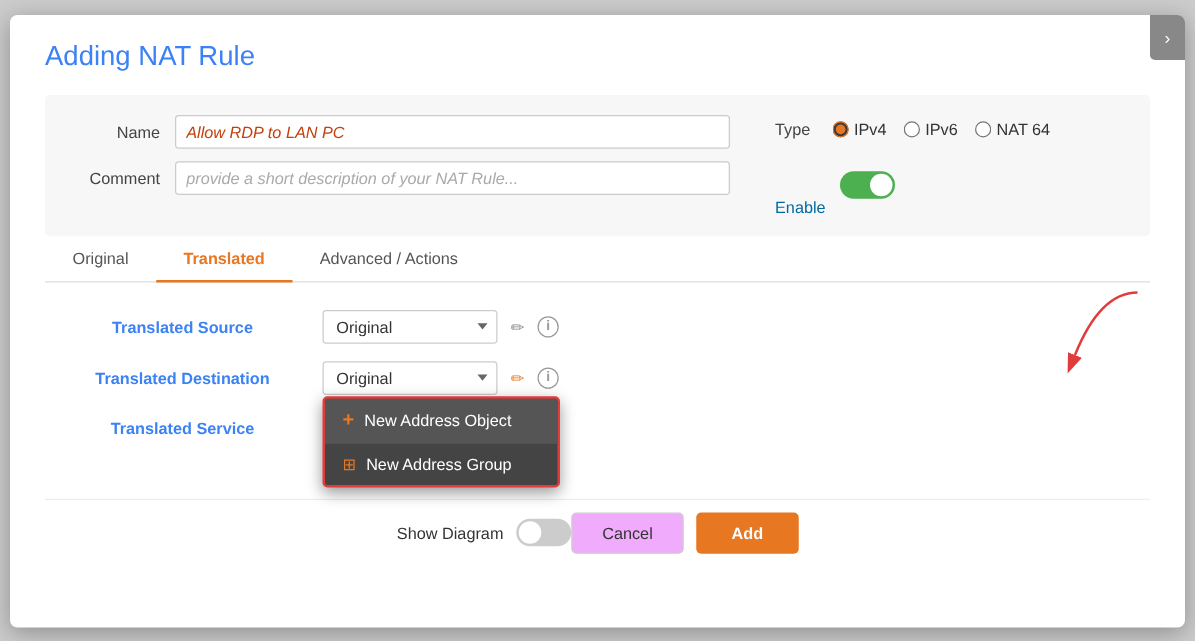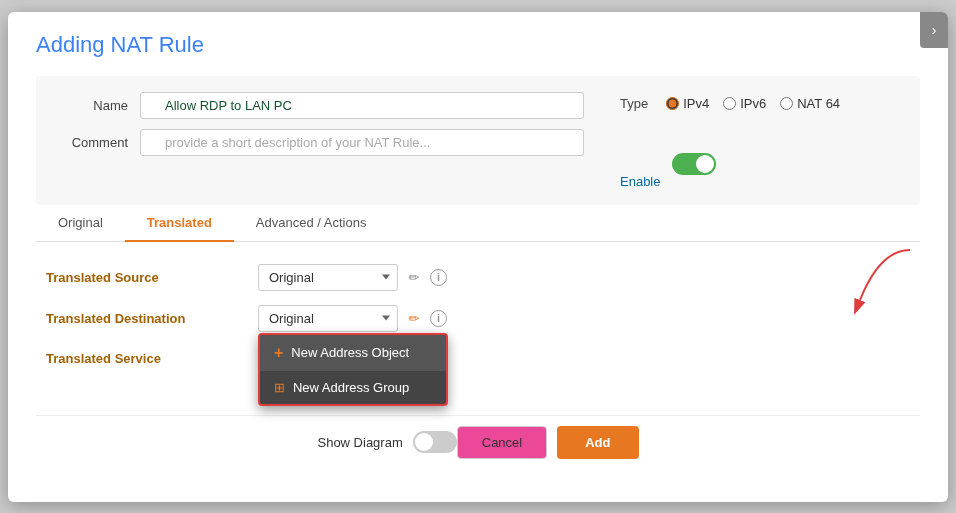--- a/index.html
+++ b/index.html
@@ -71,34 +71,35 @@
       margin-right: 12px;
       color: #444;
       font-size: 13px;
       font-weight: 500;
       flex-shrink: 0;
     }
     .field-input {
       flex: 1;
       border: 1px solid #ccc;
       border-radius: 3px;
-      padding: 5px 24px;
-      font-size: 13px;
-      color: #14532d;
+      padding: 5px 8px;
+      font-size: 13px;
+      color: #c2410c;
       background: #fff;
       outline: none;
+      font-style: italic;
     }
     .field-input::placeholder {
       color: #aaa;
     }
     .type-row {
       display: flex;
       align-items: flex-end;
       gap: 10px;
-      margin-bottom: 18px;
+      margin-bottom: 2px;
     }
     .type-label {
       font-weight: 500;
       color: #444;
       margin-right: 8px;
     }
     .radio-group {
       display: flex;
       align-items: center;
       gap: 14px;
@@ -182,24 +183,24 @@
       padding: 22px 10px 10px 10px;
     }
     .translated-row {
       display: flex;
       align-items: center;
       margin-bottom: 14px;
       position: relative;
     }
     .trans-label {
       width: 200px;
-      text-align: left;
+      text-align: center;
       margin-right: 12px;
       font-weight: 600;
-      color: #a16207;
+      color: #3b82f6;
       font-size: 13px;
     }
     .trans-select-wrap {
       position: relative;
       display: inline-block;
     }
     .trans-select {
       appearance: none;
       border: 1px solid #ccc;
       border-radius: 3px;
@@ -286,21 +287,21 @@
       font-weight: 500;
       color: #333;
     }
     .footer-btns {
       display: flex;
       gap: 10px;
     }
     .btn-cancel {
       padding: 8px 24px;
       border: 1px solid #ccc;
-      background: #ec4899;
+      background: #f0abfc;
       border-radius: 4px;
       cursor: pointer;
       font-size: 13px;
       color: #333;
     }
     .btn-add {
       padding: 8px 28px;
       background: #e87722;
       border: none;
       border-radius: 4px;

